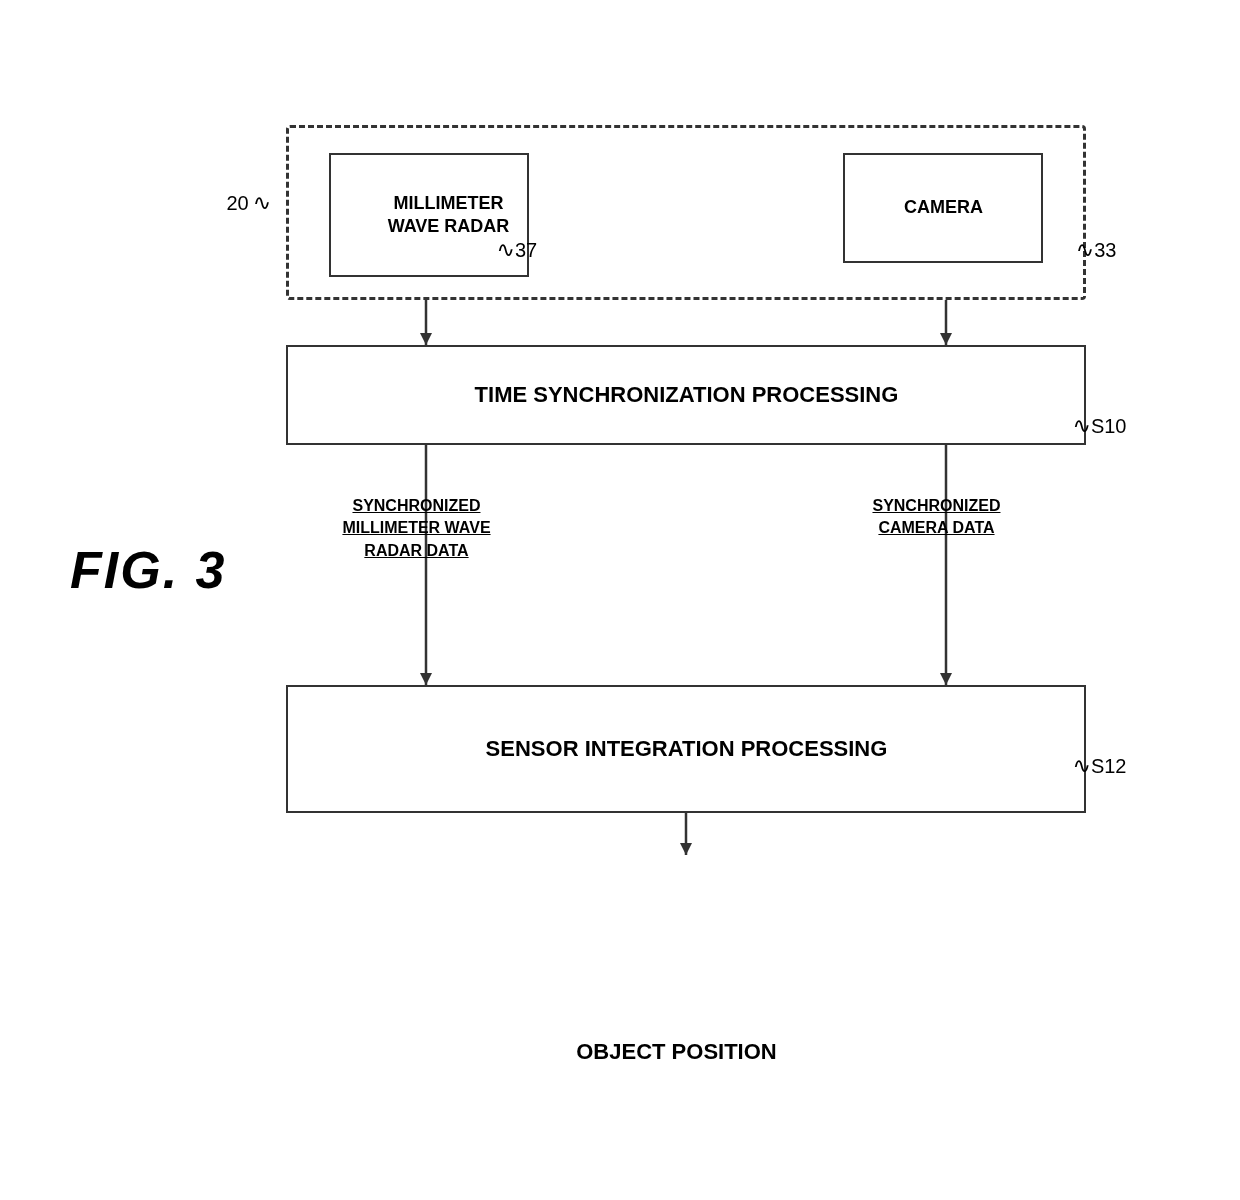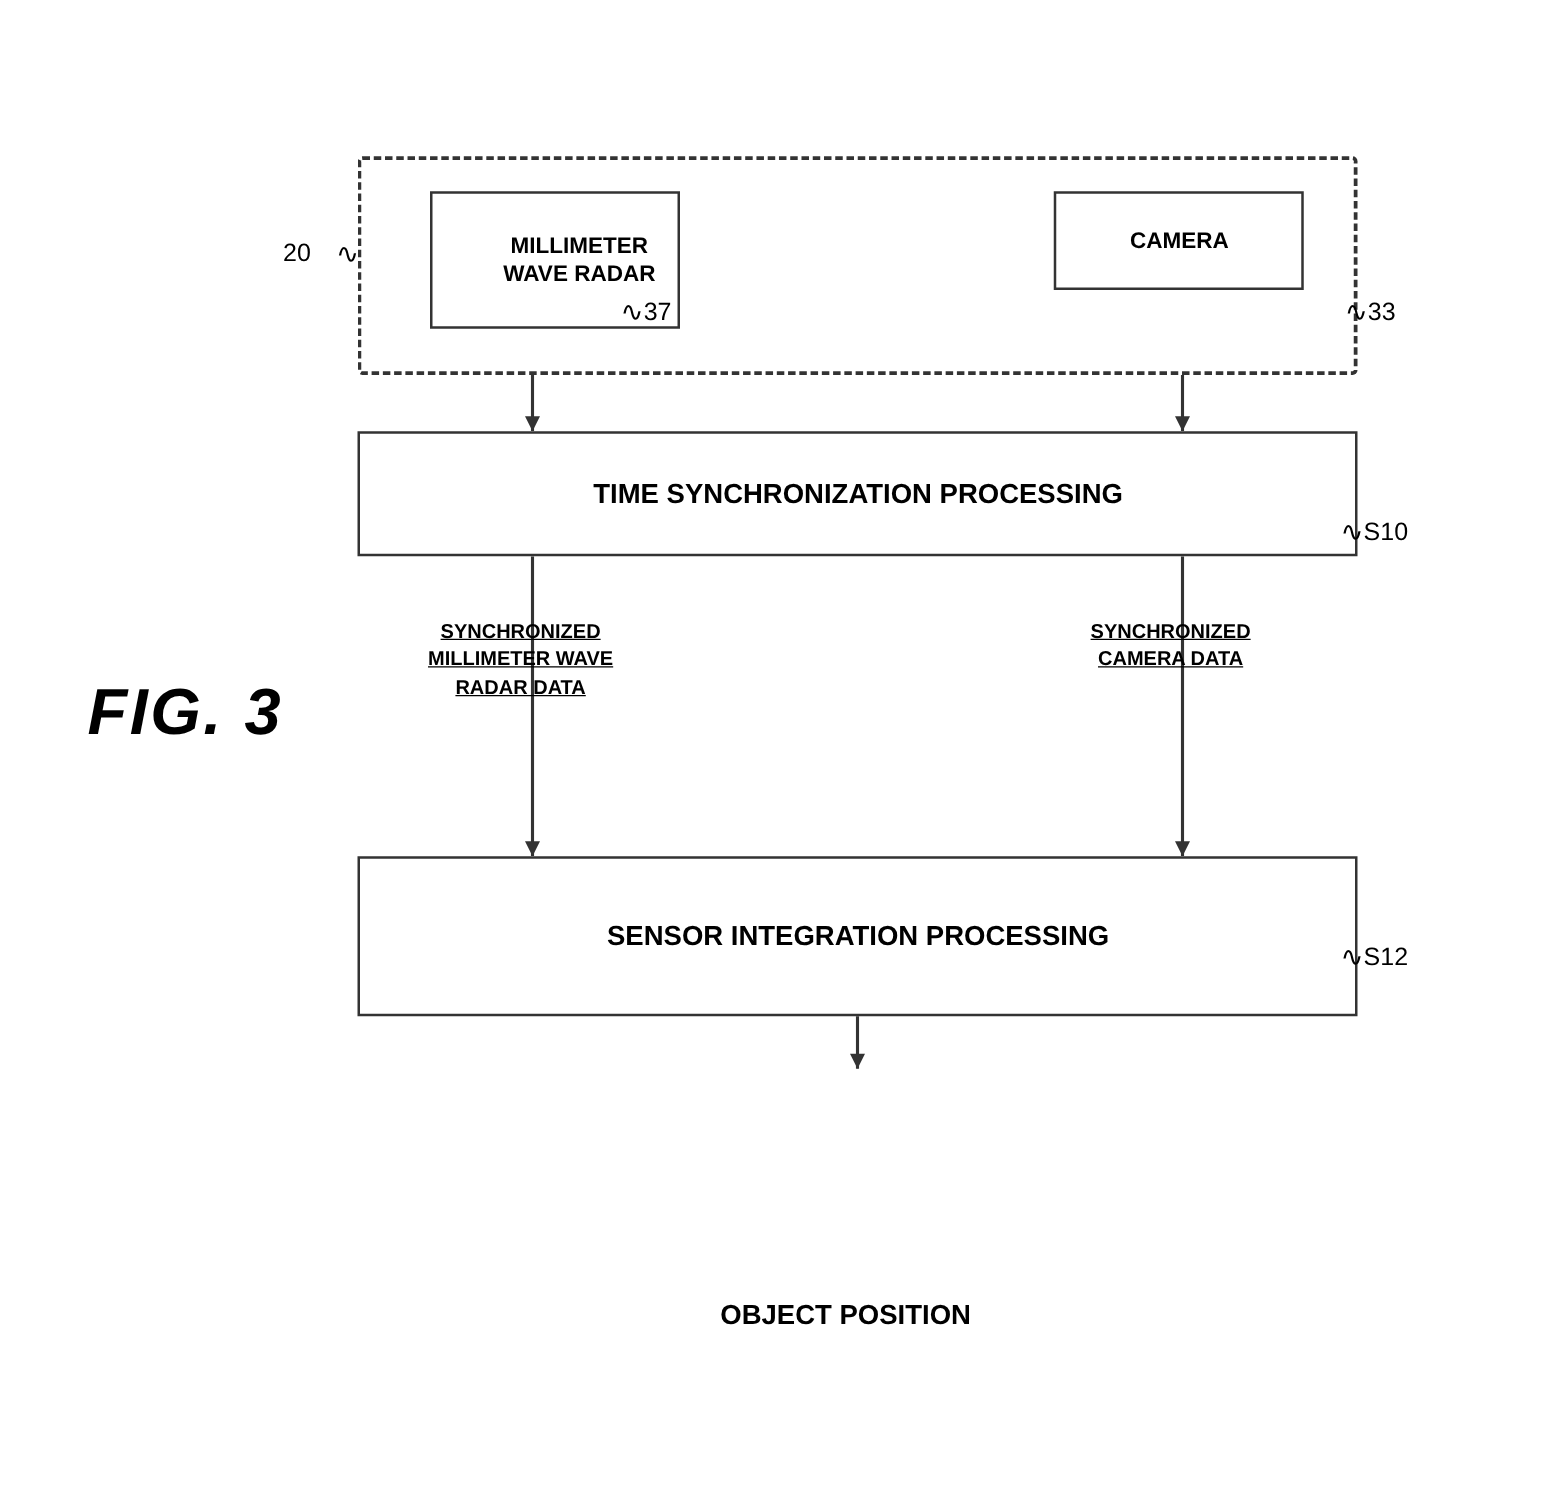--- a/index.html
+++ b/index.html
@@ -52,51 +52,51 @@
       border-radius: 4px;
     }
 
     .label-20 {
       position: absolute;
       top: 65px;
       left: 0px;
       font-size: 20px;
       display: flex;
       align-items: center;
-      gap: 20px;
+      gap: 4px;
     }
 
     
     .sensor-box {
       position: absolute;
       border: 2.5px solid #333;
       display: flex;
       align-items: center;
       justify-content: center;
       text-align: center;
       font-size: 18px;
       font-weight: bold;
       line-height: 1.3;
       background: #fff;
       padding: 10px;
     }
 
     .radar-box {
       top: 25px;
-      left: 55px;
-      width: 200px;
-      height: 110px;
+      left: 40px;
+      width: 200px;
+      height: 124px;
       padding-left: 48px;
     }
 
     .camera-box {
       top: 25px;
       right: 40px;
       width: 200px;
-      height: 79px;
+      height: 110px;
     }
 
     .label-21 {
       position: absolute;
       top: 112px;
       left: 270px;
       font-size: 20px;
       display: flex;
       align-items: center;
     }

